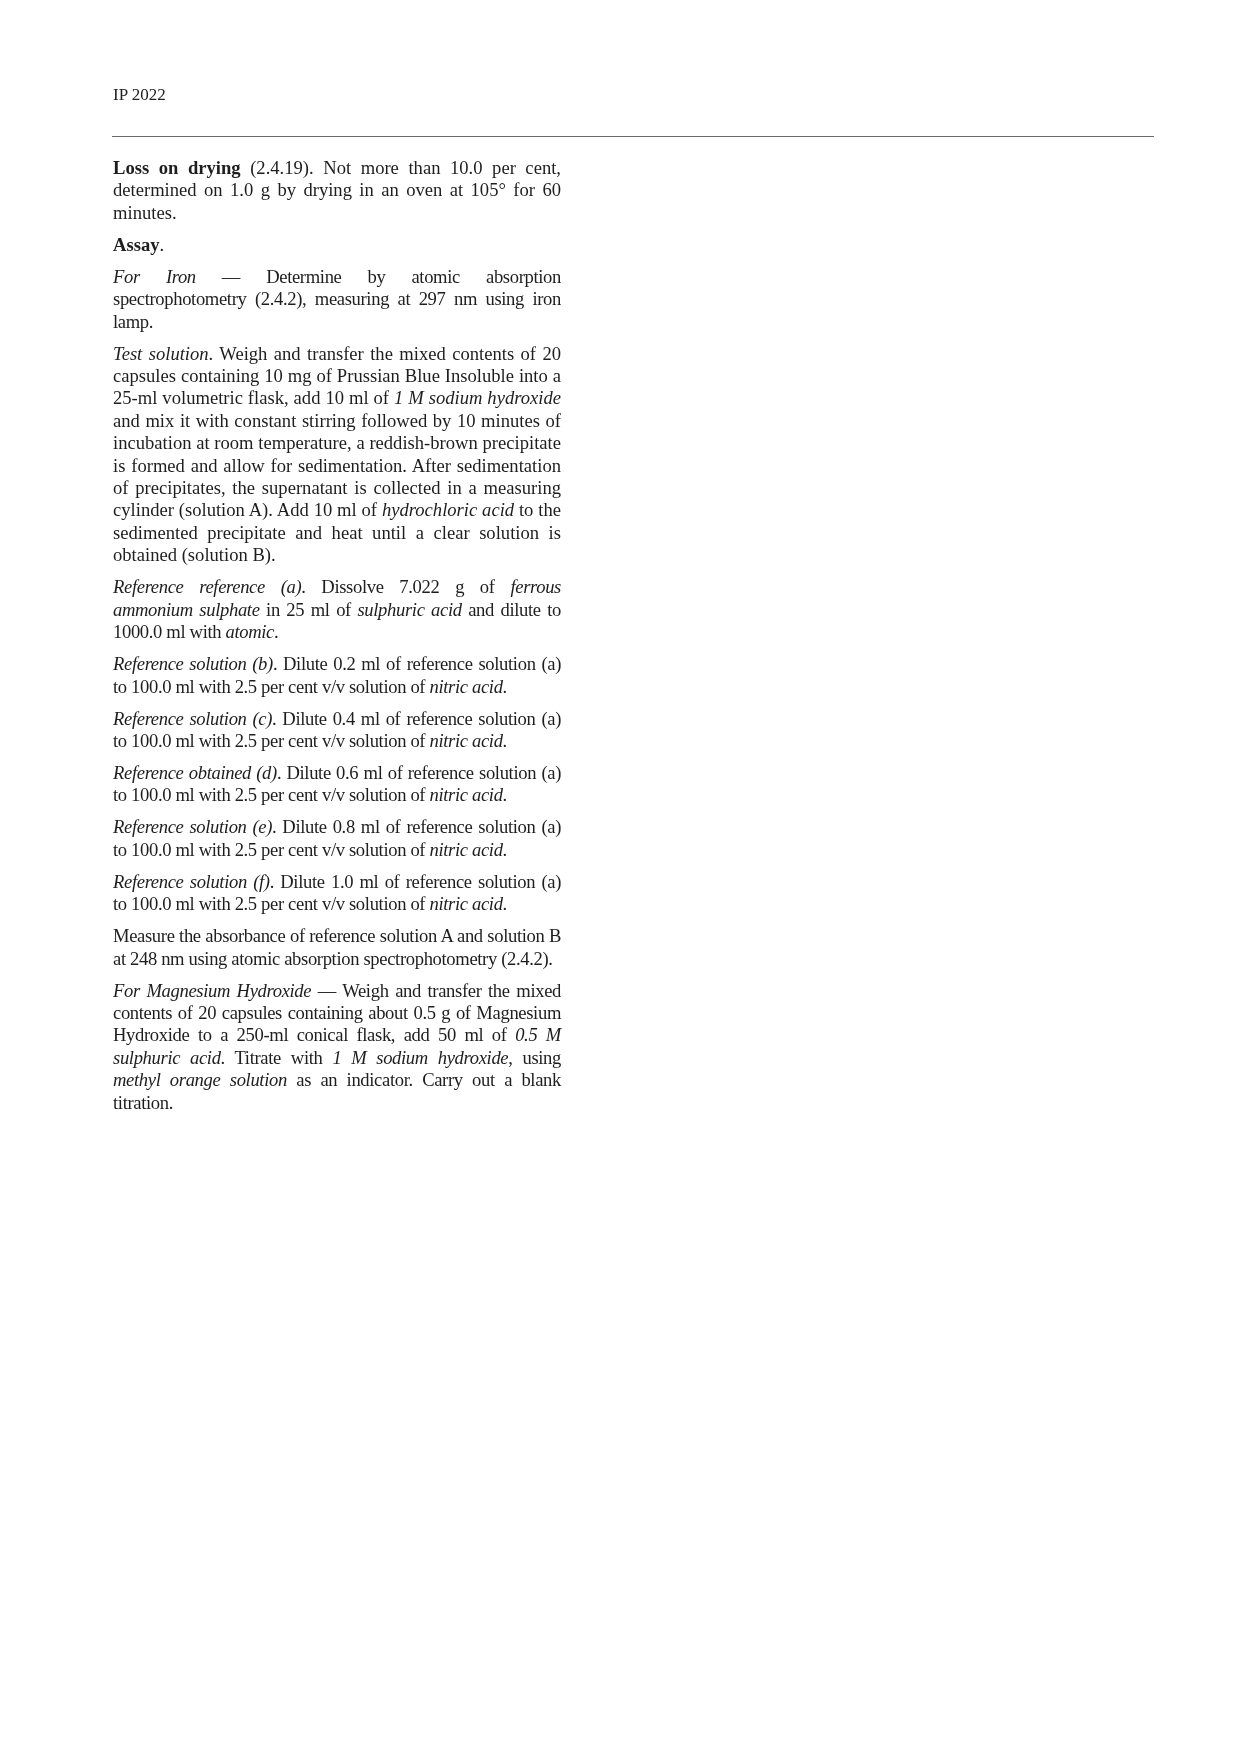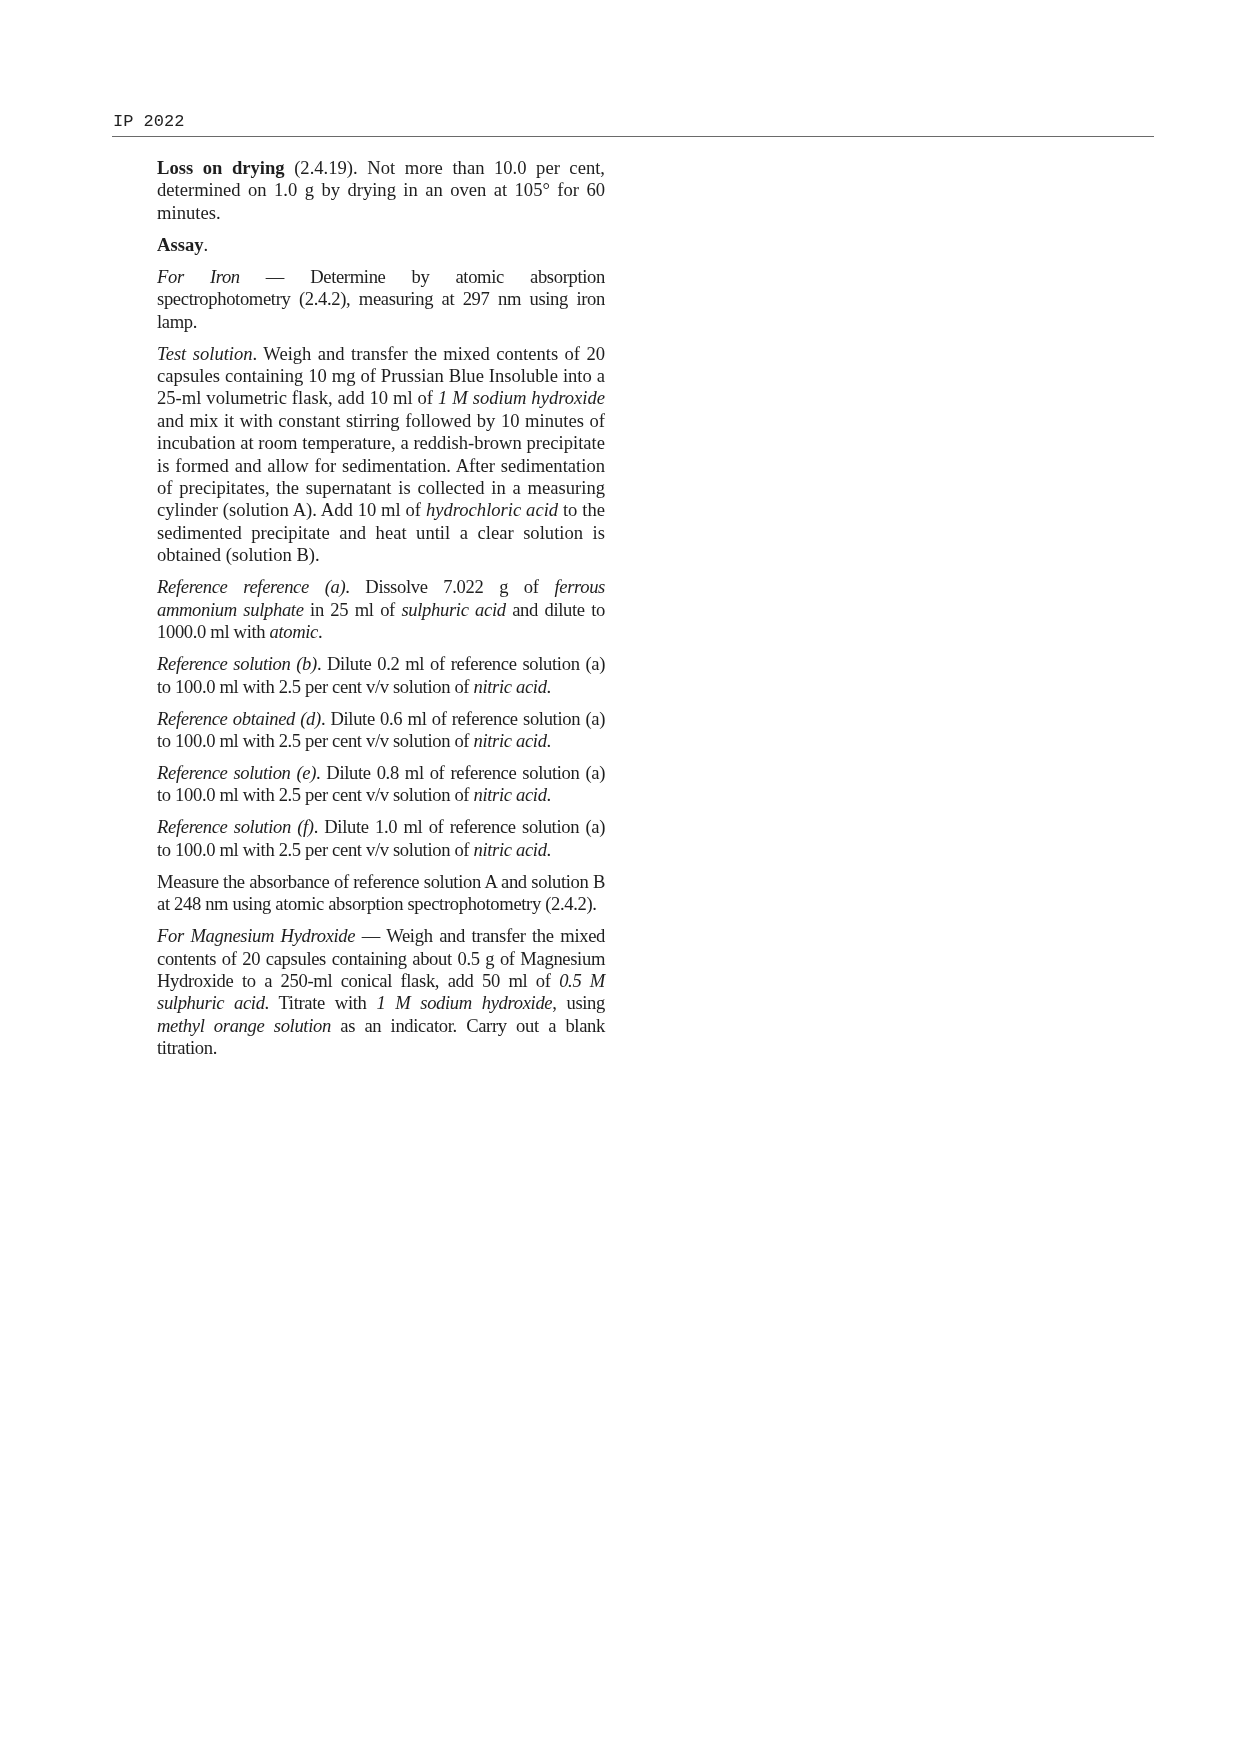--- a/index.html
+++ b/index.html
@@ -1,29 +1,29 @@
 <!DOCTYPE html>
 <html><head>
 <meta charset="utf-8">
 <style>
   html, body { margin: 0; padding: 0; background: #ffffff; }
   body { width: 1241px; height: 1755px; position: relative; overflow: hidden; }
   .page { position: absolute; left: 0; top: 0; width: 1241px; height: 1755px; background: #ffffff; }
   .running-head {
-    position: absolute; left: 113px; top: 112px;
-    font-family: Liberation Mono, monospace; font-size: 17px; color: #222;
+    position: absolute; left: 113px; top: 85px;
+    font-family: Liberation Serif, serif; font-size: 17px; color: #222;
   }
   .rule {
     position: absolute; left: 112px; top: 136px; width: 1042px; height: 0;
     border-top: 1.5px solid #6a6a6a;
   }
   .column {
     position: absolute; left: 113px; top: 157px; width: 448px;
     font-family: "Liberation Serif", serif; font-size: 18.6px; line-height: 22.4px;
-    color: #1e1e1e; text-align: justify; margin-left: 44px;
+    color: #1e1e1e; text-align: justify;
   }
   .column p { margin: 0 0 9.6px 0; }
   .column p.tight { letter-spacing: -0.35px; }
   .column b { font-weight: bold; }
   .column i { font-style: italic; }
   sub { font-size: 12px; vertical-align: -3px; line-height: 0; }
 </style>
 </head>
 <body>
 
@@ -37,20 +37,21 @@
     <p><b>Assay</b><span>.</span></p>
 
     <p class="tight"><i>For Iron</i><span> — Determine by atomic absorption spectrophotometry (2.4.2), measuring at 297 nm using iron lamp.</span></p>
 
     <p><i>Test solution</i><span>. Weigh and transfer the mixed contents of 20 capsules containing 10 mg of Prussian Blue Insoluble into a 25-ml volumetric flask, add 10 ml of </span><i>1 M sodium hydroxide</i><span> and mix it with constant stirring followed by 10 minutes of incubation at room temperature, a reddish-brown precipitate is formed and allow for sedimentation. After sedimentation of precipitates, the supernatant is collected in a measuring cylinder (solution A). Add 10 ml of </span><i>hydrochloric acid</i><span> to the sedimented precipitate and heat until a clear solution is obtained (solution B).</span></p>
 
     <p class="tight"><i>Reference reference (a)</i><span>. Dissolve 7.022 g of </span><i>ferrous ammonium sulphate</i><span> in 25 ml of </span><i>sulphuric acid</i><span> and dilute to 1000.0 ml with </span><i>atomic</i><span>.</span></p>
 
     <p class="tight"><i>Reference solution (b)</i><span>. Dilute 0.2 ml of reference solution (a) to 100.0 ml with 2.5 per cent v/v solution of </span><i>nitric acid</i><span>.</span></p>
 
+    <p class="tight"><i>Reference solution (c)</i><span>. Dilute 0.4 ml of reference solution (a) to 100.0 ml with 2.5 per cent v/v solution of </span><i>nitric acid</i><span>.</span></p>
 
     <p class="tight"><i>Reference obtained (d)</i><span>. Dilute 0.6 ml of reference solution (a) to 100.0 ml with 2.5 per cent v/v solution of </span><i>nitric acid</i><span>.</span></p>
 
     <p class="tight"><i>Reference solution (e)</i><span>. Dilute 0.8 ml of reference solution (a) to 100.0 ml with 2.5 per cent v/v solution of </span><i>nitric acid</i><span>.</span></p>
 
     <p class="tight"><i>Reference solution (f)</i><span>. Dilute 1.0 ml of reference solution (a) to 100.0 ml with 2.5 per cent v/v solution of </span><i>nitric acid</i><span>.</span></p>
 
     <p class="tight">Measure the absorbance of reference solution A and solution B at 248 nm using atomic absorption spectrophotometry (2.4.2).</p>
 
 

